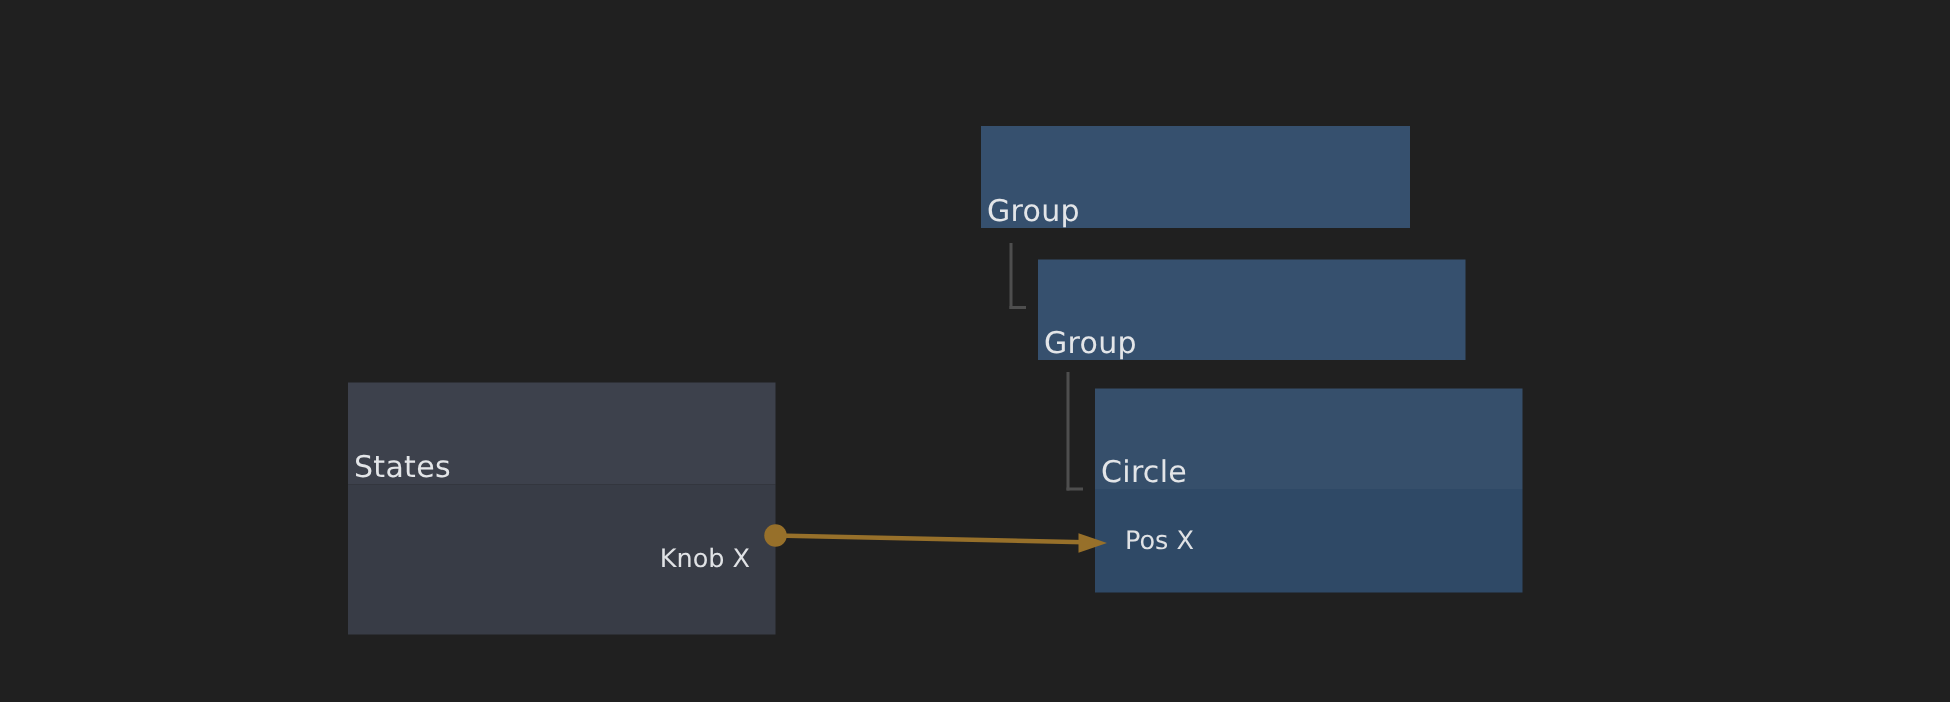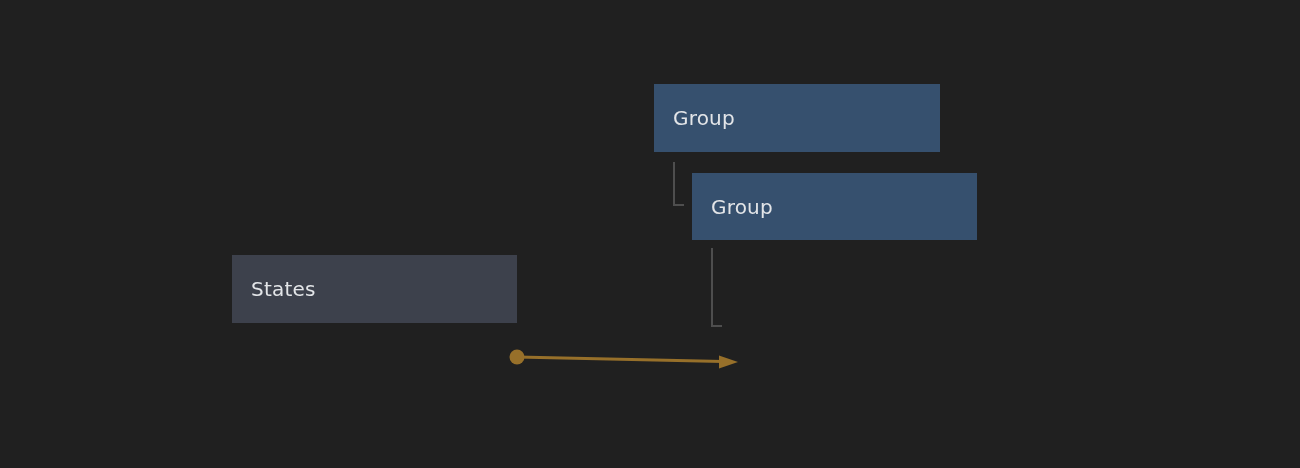--- a/index.html
+++ b/index.html
@@ -16,22 +16,22 @@
     overflow: hidden;
   }
   .node {
     position: absolute;
     box-sizing: border-box;
     color: #e3e5e8;
     cursor: default;
   }
   .node-header {
     display: flex;
-    align-items: center;
-    padding-left: 19px;
+    align-items: flex-end;
+    padding-left: 4px;
     font-size: 20px;
     letter-spacing: 0.2px;
     color: #e3e5e8;
   }
   .node-body {
     display: flex;
     align-items: center;
     font-size: 17px;
     color: #e0e2e5;
   }
@@ -104,24 +104,35 @@
       <span>Group</span>
     </div>
   </div>
 
   <div class="node node-group-inner">
     <div class="node-header">
       <span>Group</span>
     </div>
   </div>
 
+  <div class="node node-circle">
+    <div class="node-header">
+      <span>Circle</span>
+    </div>
+    <div class="node-body">
+      <span>Pos X</span>
+    </div>
+  </div>
 
   <div class="node node-states">
     <div class="node-header">
       <span>States</span>
+    </div>
+    <div class="node-body">
+      <span>Knob X</span>
     </div>
   </div>
 
   <svg class="wire-layer" viewBox="0 0 1300 468" xmlns="http://www.w3.org/2000/svg">
     <line x1="517" y1="357" x2="723" y2="361.5" stroke-width="3" stroke="#97702a"></line>
     <circle cx="517" cy="357" r="7.5" fill="#97702a"></circle>
     <polygon points="738,362 719,355.5 719,368.5" fill="#97702a"></polygon>
   </svg>
 
 </div>

